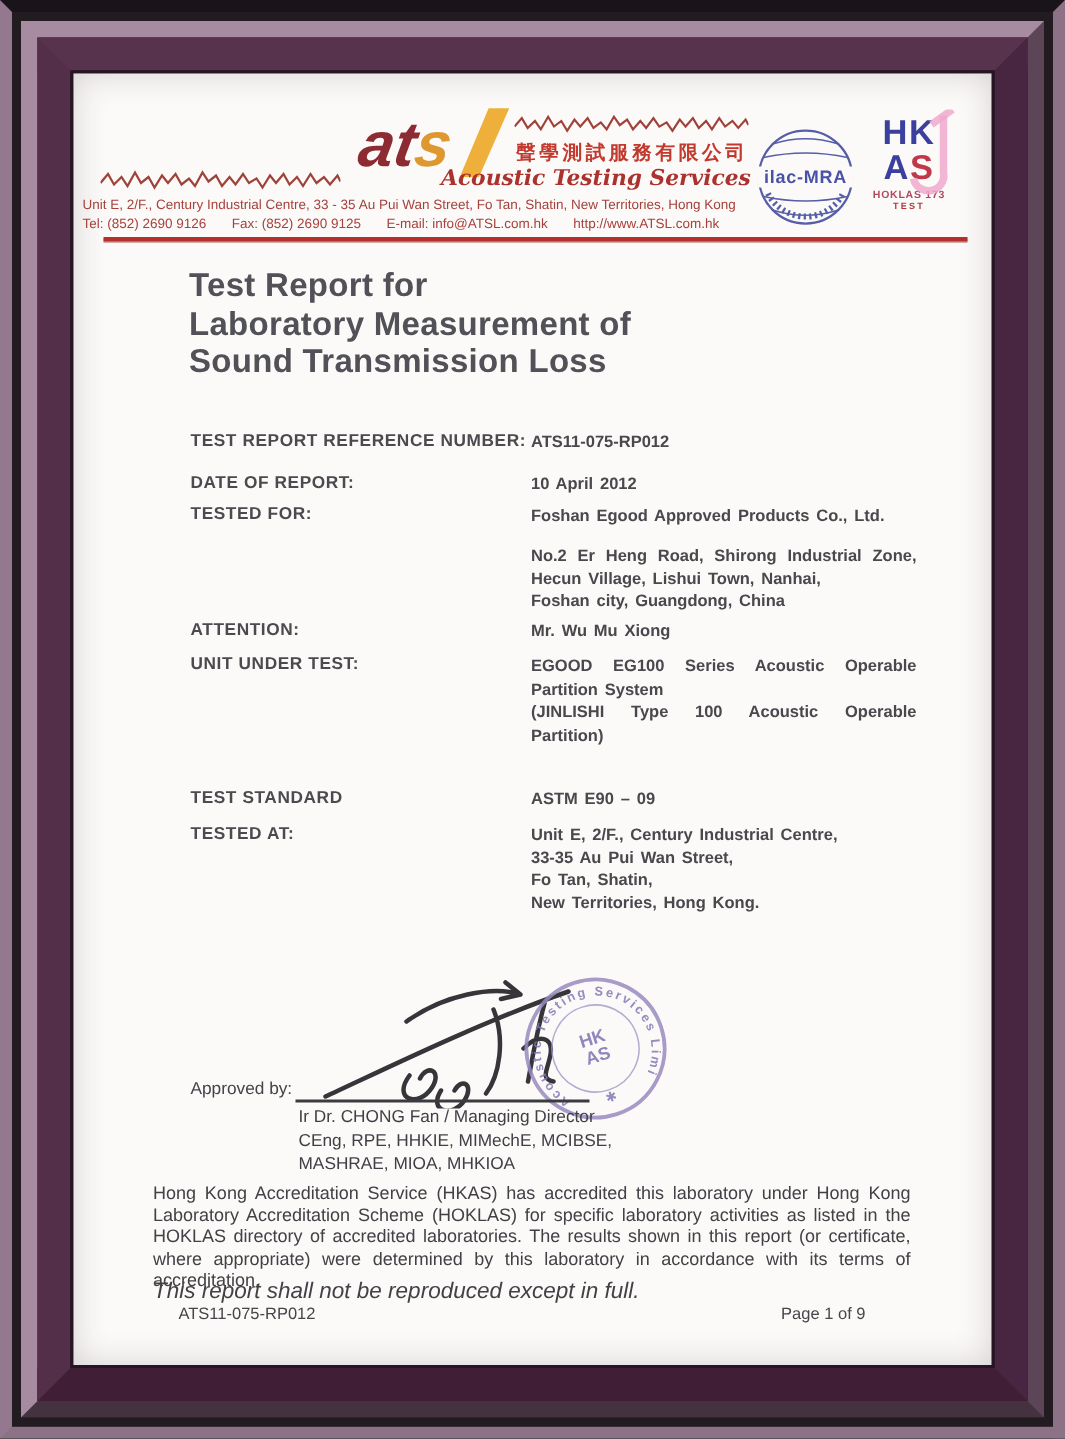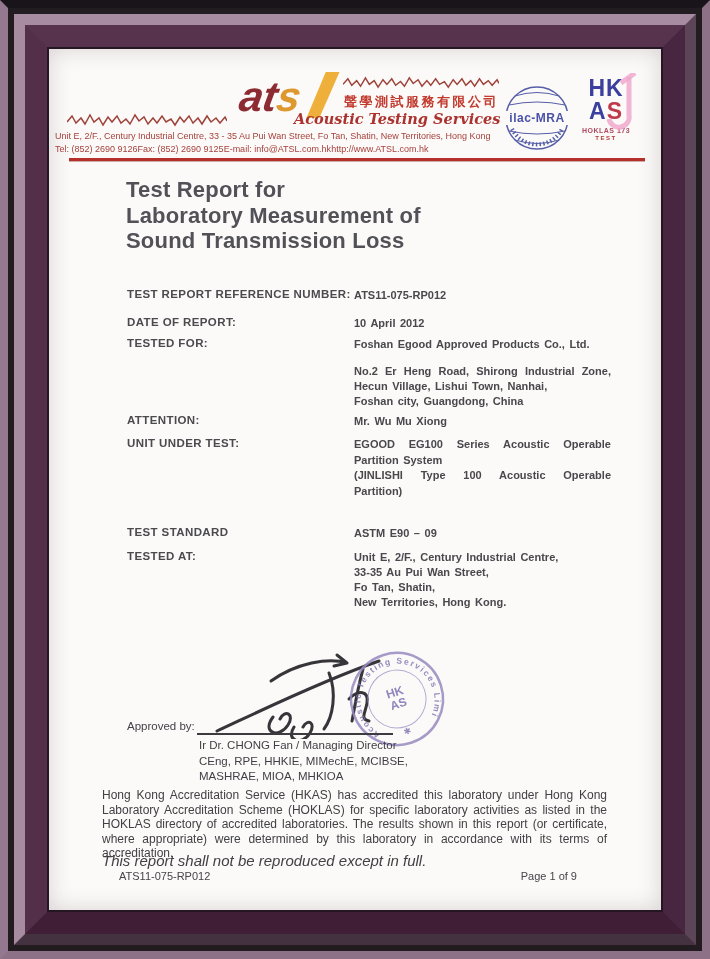--- a/index.html
+++ b/index.html
@@ -14,21 +14,21 @@
   .f5 { position:absolute; inset:47px; border:2px solid #261522; }
 
   
   .paper { position:absolute; inset:49px; background:#fbfaf8; box-shadow:inset 0 0 22px rgba(70,45,62,.20); }
   .abs { position:absolute; }
 
   
   .zh { font-size:13px; font-weight:bold; letter-spacing:2.5px; color:#c23a2e; white-space:nowrap; }
   .en-script { font-family:"DejaVu Serif", serif; font-style:italic; font-weight:bold; font-size:14.5px; color:#ab322e; white-space:nowrap; }
   .hdr-addr { font-size:9px; color:#a6413c; white-space:nowrap; }
-  .hdr-contact { display:flex; font-size:9px; color:#a6413c; white-space:nowrap;justify-content:center; }
+  .hdr-contact { display:flex; gap:17px; font-size:9px; color:#a6413c; white-space:nowrap;justify-content:center; }
   .rule { height:2.5px; background:#b5302a; box-shadow:0 1px 0 rgba(120,30,25,.35); }
   .hkas-wrap { text-align:center; line-height:1; }
   .hkas-row1 { font-size:23px; font-weight:900; color:#3b3f9e; letter-spacing:1px; }
   .hkas-row2 { font-size:23px; font-weight:900; letter-spacing:1px; }
   .hkas-row2 .a { color:#3b3f9e; } .hkas-row2 .s { color:#c0394b; }
   .hoklas { font-size:7px; font-weight:bold; color:#b04a62; letter-spacing:.5px; margin-top:4px; }
   .hoklas-sub { font-size:6px; font-weight:bold; color:#b03a3a; letter-spacing:1.5px; margin-top:1px; }
 
   
   .title { font-size:22px; font-weight:bold; color:#515157; letter-spacing:.2px; line-height:25.5px; white-space:nowrap; }

